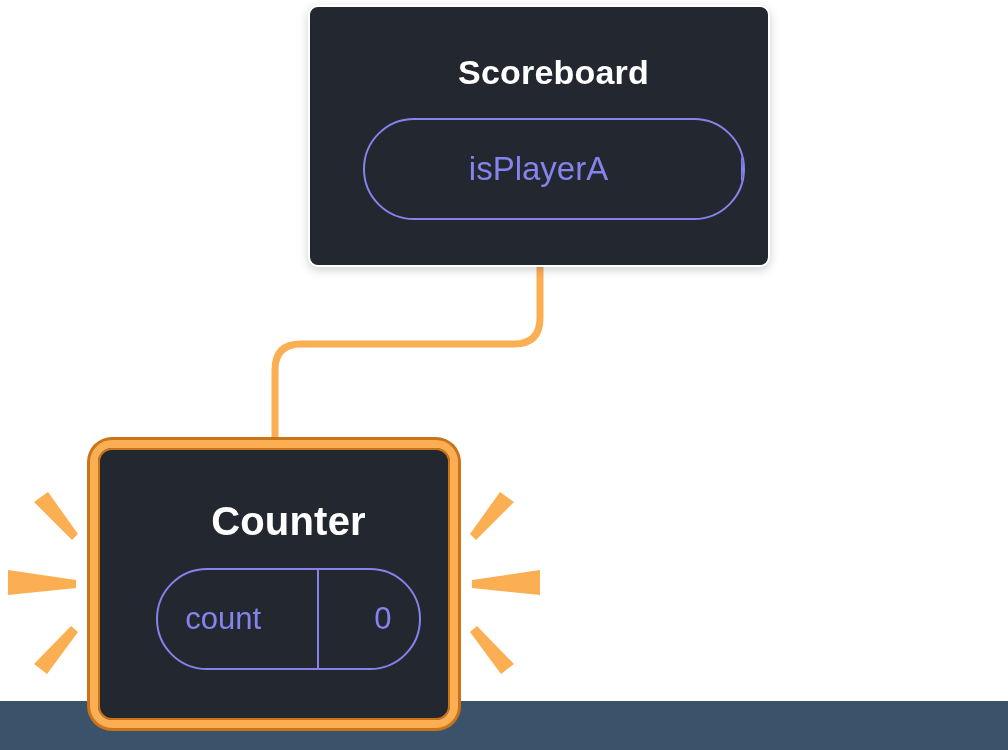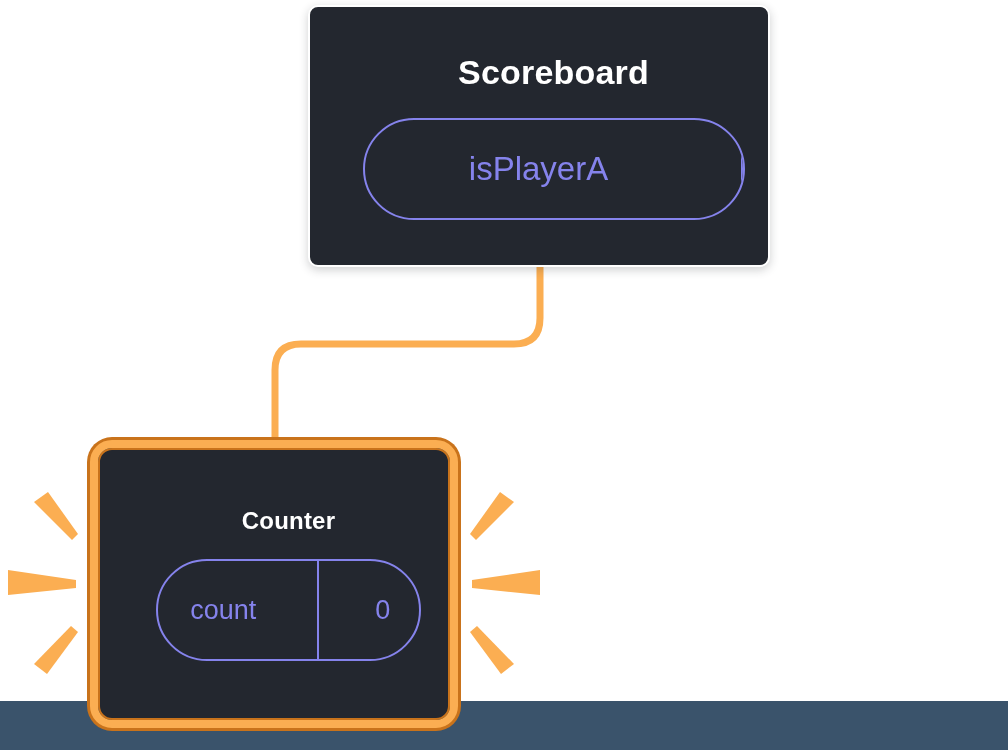--- a/index.html
+++ b/index.html
@@ -61,34 +61,34 @@
     box-shadow: 0 0 0 3px var(--highlight-orange-dark, #C9731B),
                 inset 0 0 0 2px var(--highlight-orange-dark, #C9731B);
     gap: 24px;
   }
   .card-title {
     color: var(--title-text, #FFFFFF);
     font-weight: 700;
     letter-spacing: 0.2px;
   }
   .card--scoreboard .card-title { font-size: 34px; }
-  .card--counter   .card-title { font-size: 24px; }
+  .card--counter   .card-title { font-size: 40px; }
   .pill {
     box-sizing: border-box;
     display: flex;
     align-items: stretch;
     height: 102px;
     border: 2px solid var(--pill-accent, #8583EC);
     border-radius: 999px;
     color: var(--pill-accent, #8583EC);
     overflow: hidden;
     gap: 28px;
   }
   .card--scoreboard .pill { width: 382px; font-size: 33px; }
-  .card--counter   .pill { width: 265px; font-size: 27px; }
+  .card--counter   .pill { width: 265px; font-size: 31px; }
   .pill-label {
     flex: 1.8;
     display: flex;
     align-items: center;
     justify-content: center;
   }
   .pill-divider {
     width: 2px;
     background: var(--pill-accent, #8583EC);
   }

